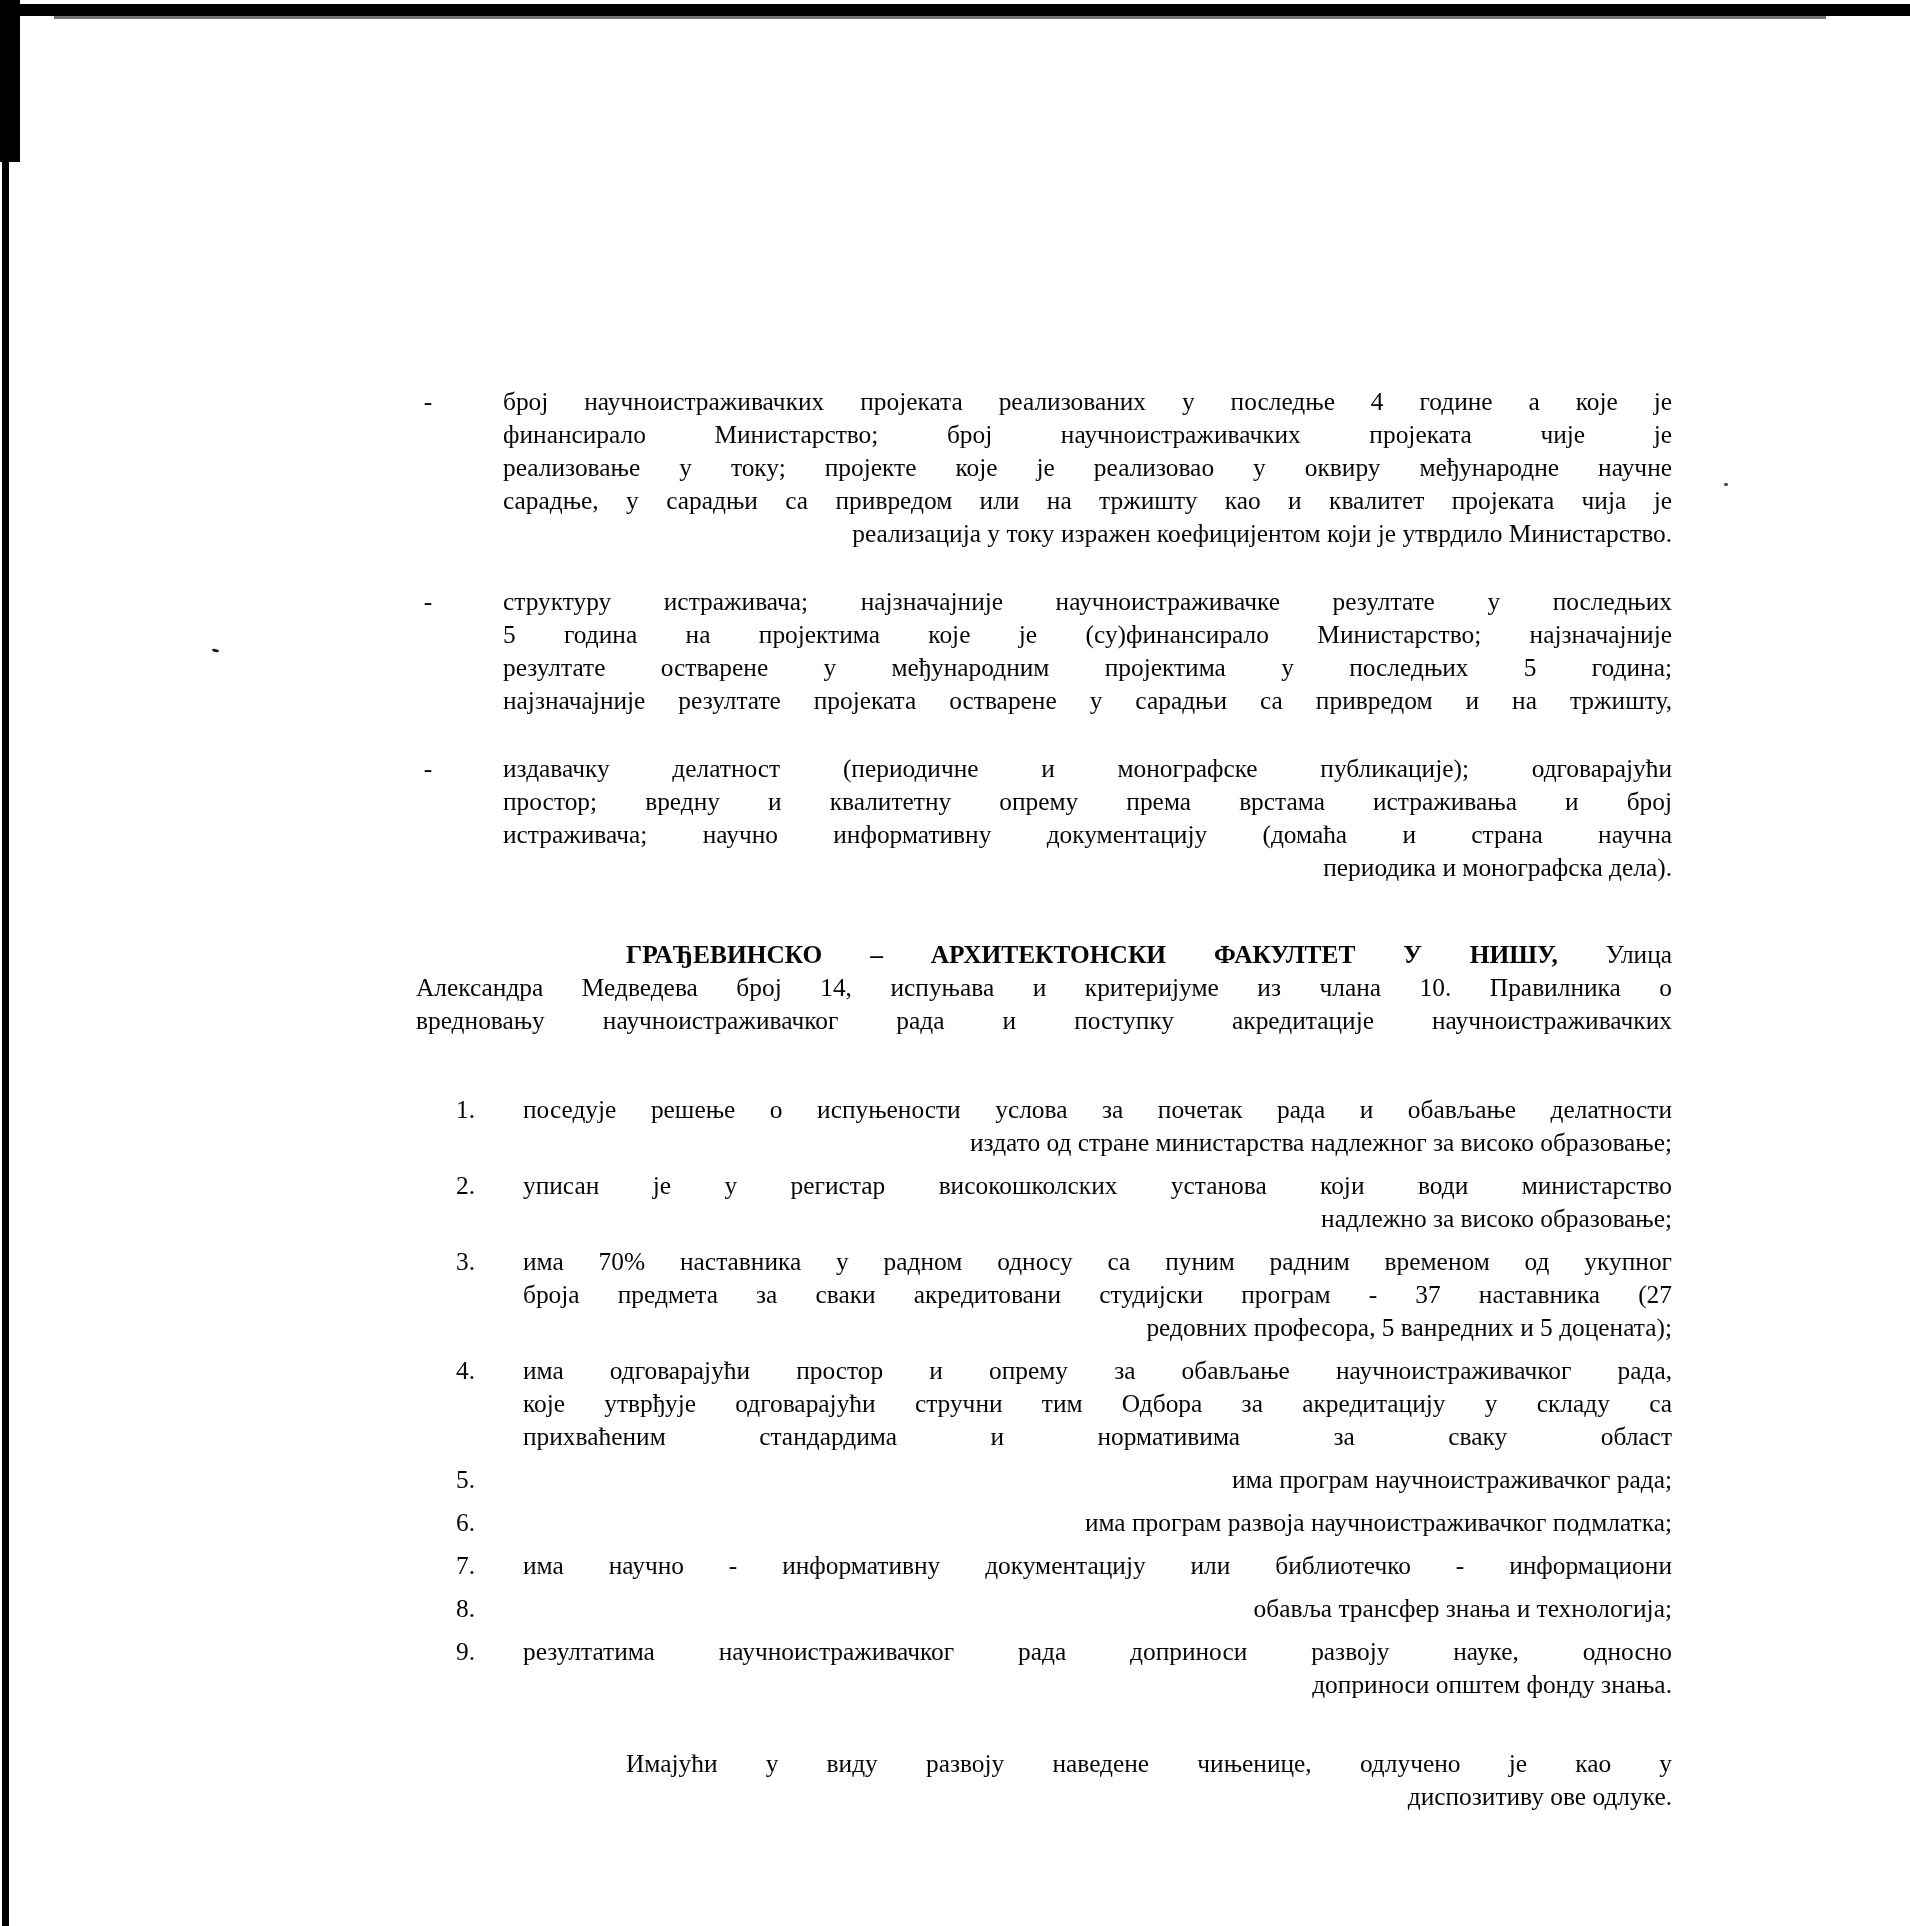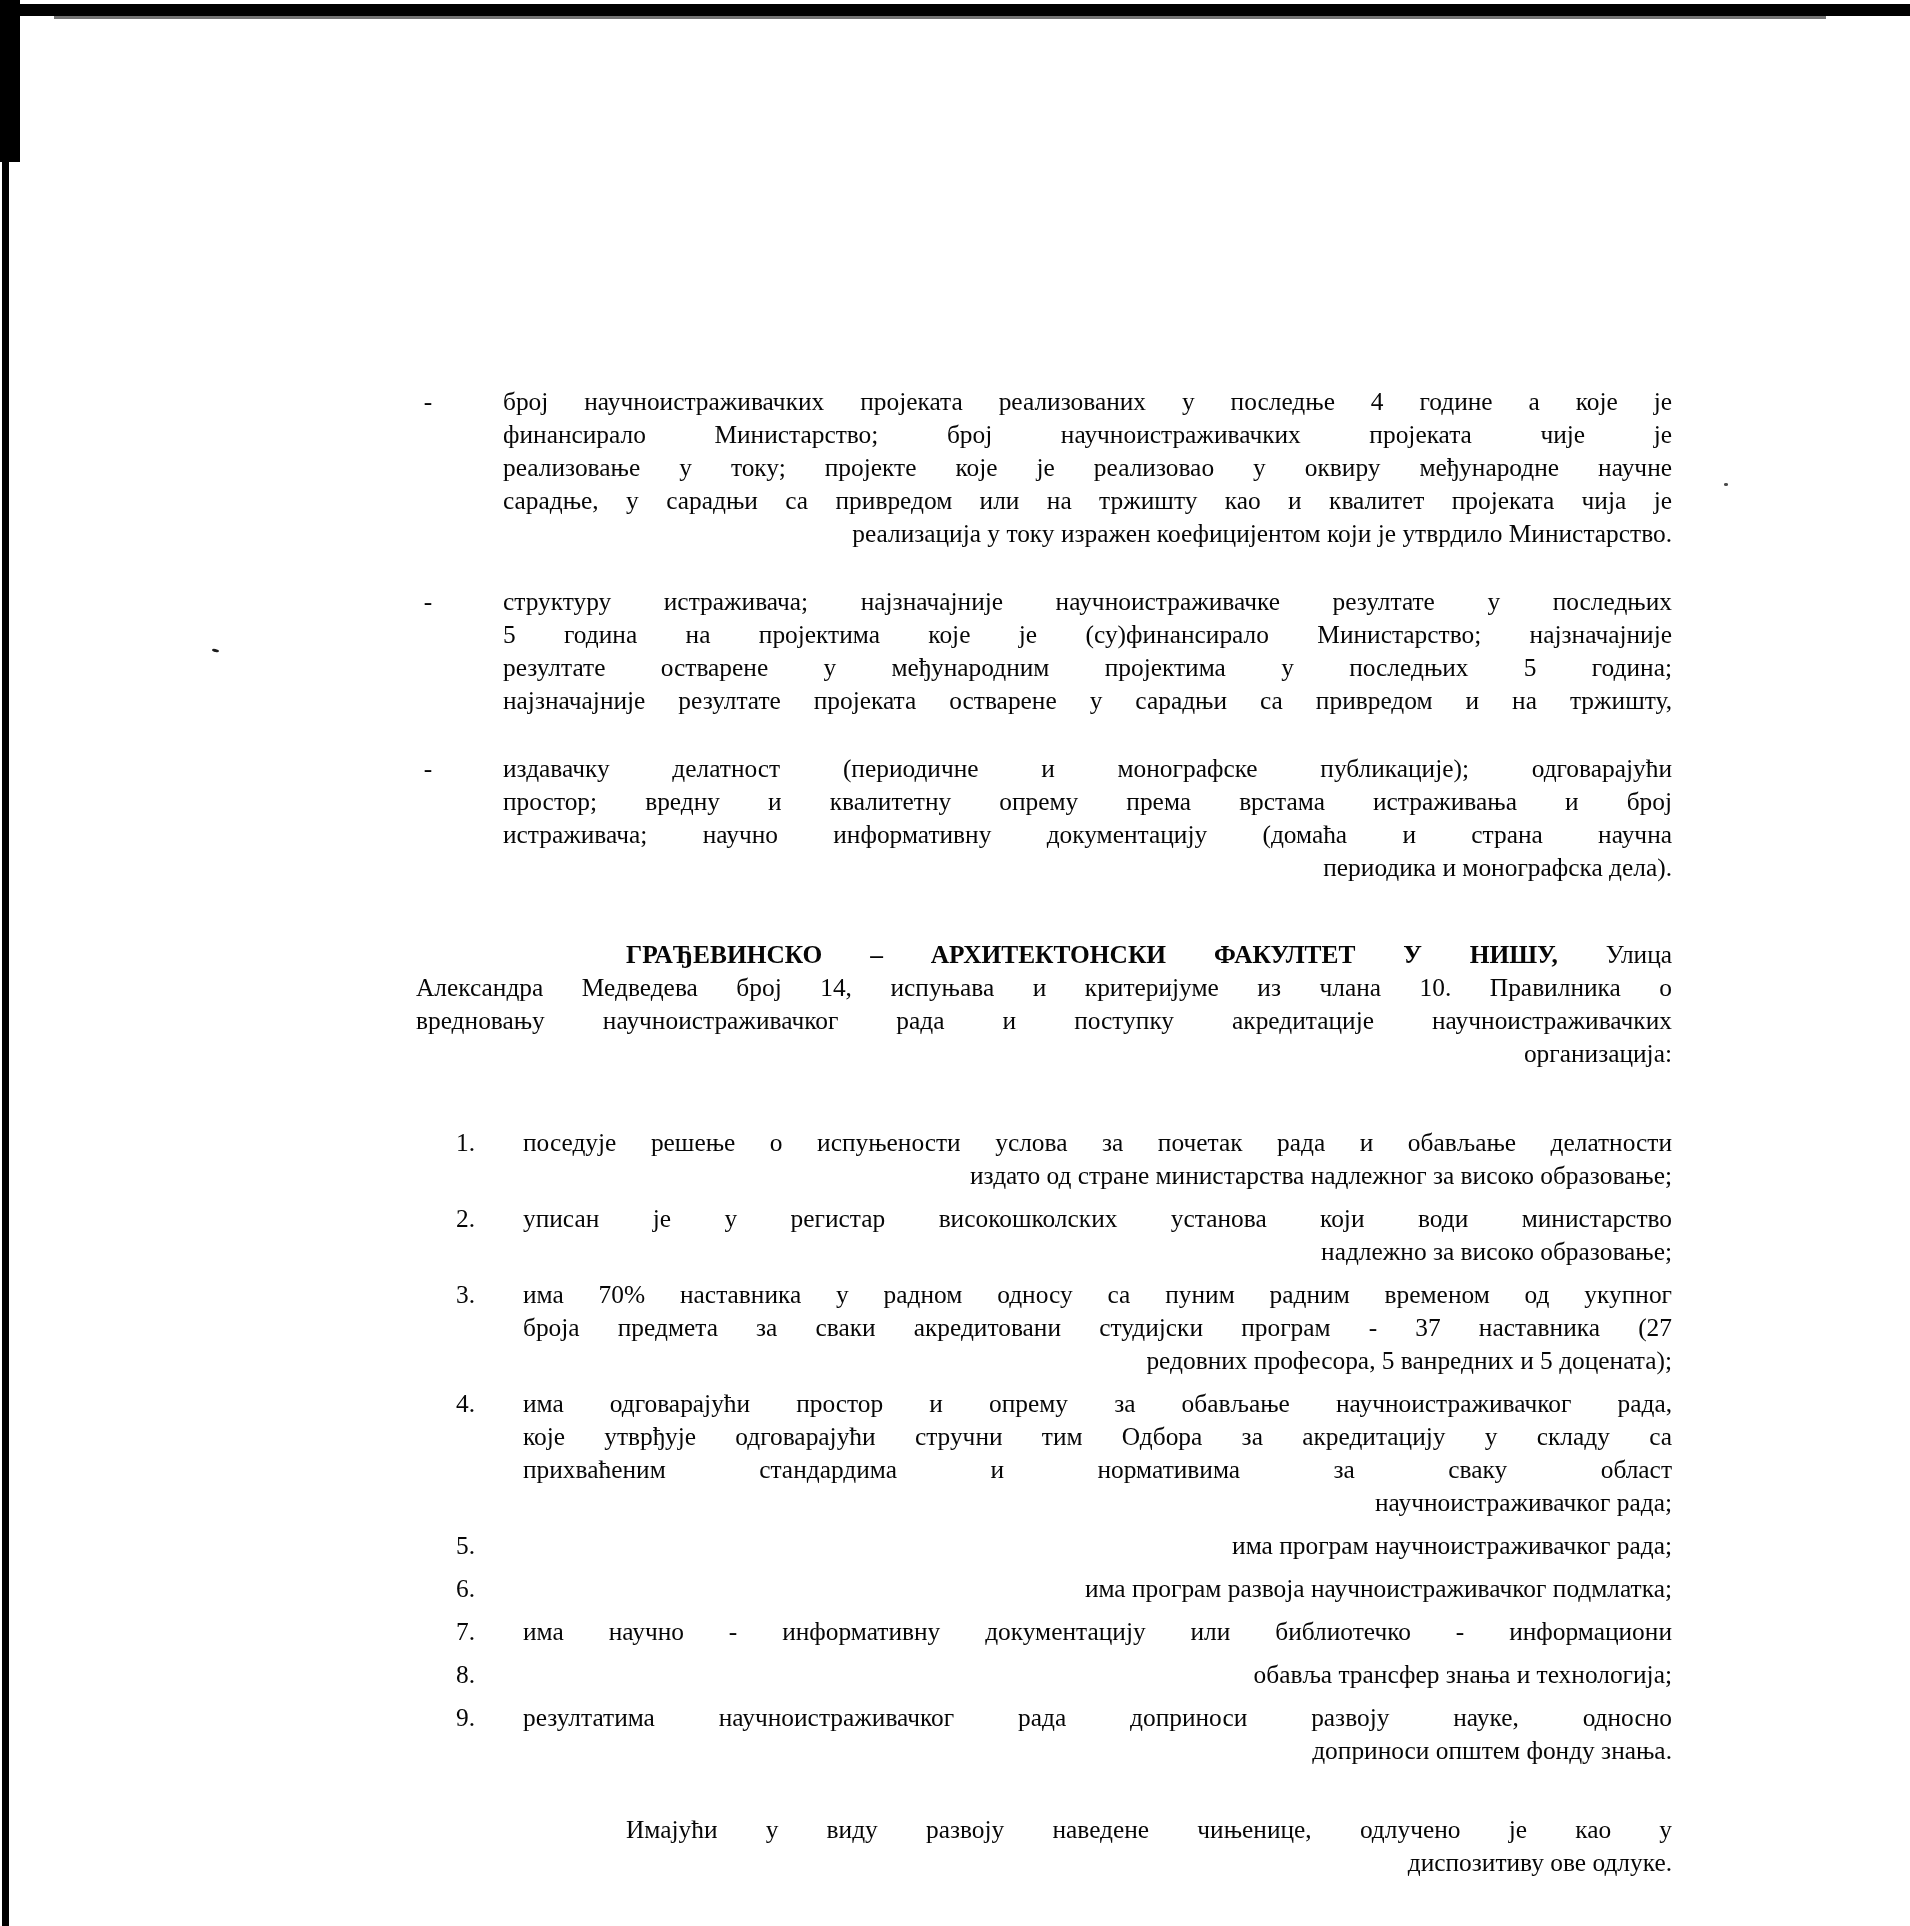--- a/index.html
+++ b/index.html
@@ -95,21 +95,20 @@
             <div class="line jline">истраживача; научно информативну документацију (домаћа и страна научна</div>
             <div class="line lline">периодика и монографска дела).</div>
           </div>
         </div>
       </div>
 
     <div id="intro" class="intro">
         <div class="line jline ind"><span class="bold">ГРАЂЕВИНСКО – АРХИТЕКТОНСКИ ФАКУЛТЕТ  У НИШУ,</span><span> Улица</span></div>
         <div class="line jline">Александра Медведева број 14, испуњава и критеријуме из члана 10. Правилника о</div>
         <div class="line jline">вредновању научноистраживачког рада и поступку акредитације научноистраживачких</div>
-        <div class="line lline">организација:</div>
       </div>
 
     <div id="criteria" class="criteria">
         <div class="crit-row">
           <span class="crit-num">1.</span>
           <div class="crit-text">
             <div class="line jline">поседује решење о испуњености услова за почетак рада и обављање делатности</div>
             <div class="line lline">издато од стране министарства надлежног за високо образовање;</div>
           </div>
         </div>
@@ -127,21 +126,20 @@
             <div class="line jline">броја предмета за сваки акредитовани студијски програм - 37 наставника (27</div>
             <div class="line lline">редовних професора, 5 ванредних и 5 доцената);</div>
           </div>
         </div>
         <div class="crit-row">
           <span class="crit-num">4.</span>
           <div class="crit-text">
             <div class="line jline">има одговарајући простор и опрему за обављање научноистраживачког рада,</div>
             <div class="line jline">које утврђује одговарајући стручни тим Одбора за акредитацију у складу са</div>
             <div class="line jline">прихваћеним стандардима и нормативима за сваку област</div>
-            <div class="line lline">научноистраживачког рада;</div>
           </div>
         </div>
         <div class="crit-row">
           <span class="crit-num">5.</span>
           <div class="crit-text">
             <div class="line lline">има програм научноистраживачког рада;</div>
           </div>
         </div>
         <div class="crit-row">
           <span class="crit-num">6.</span>

